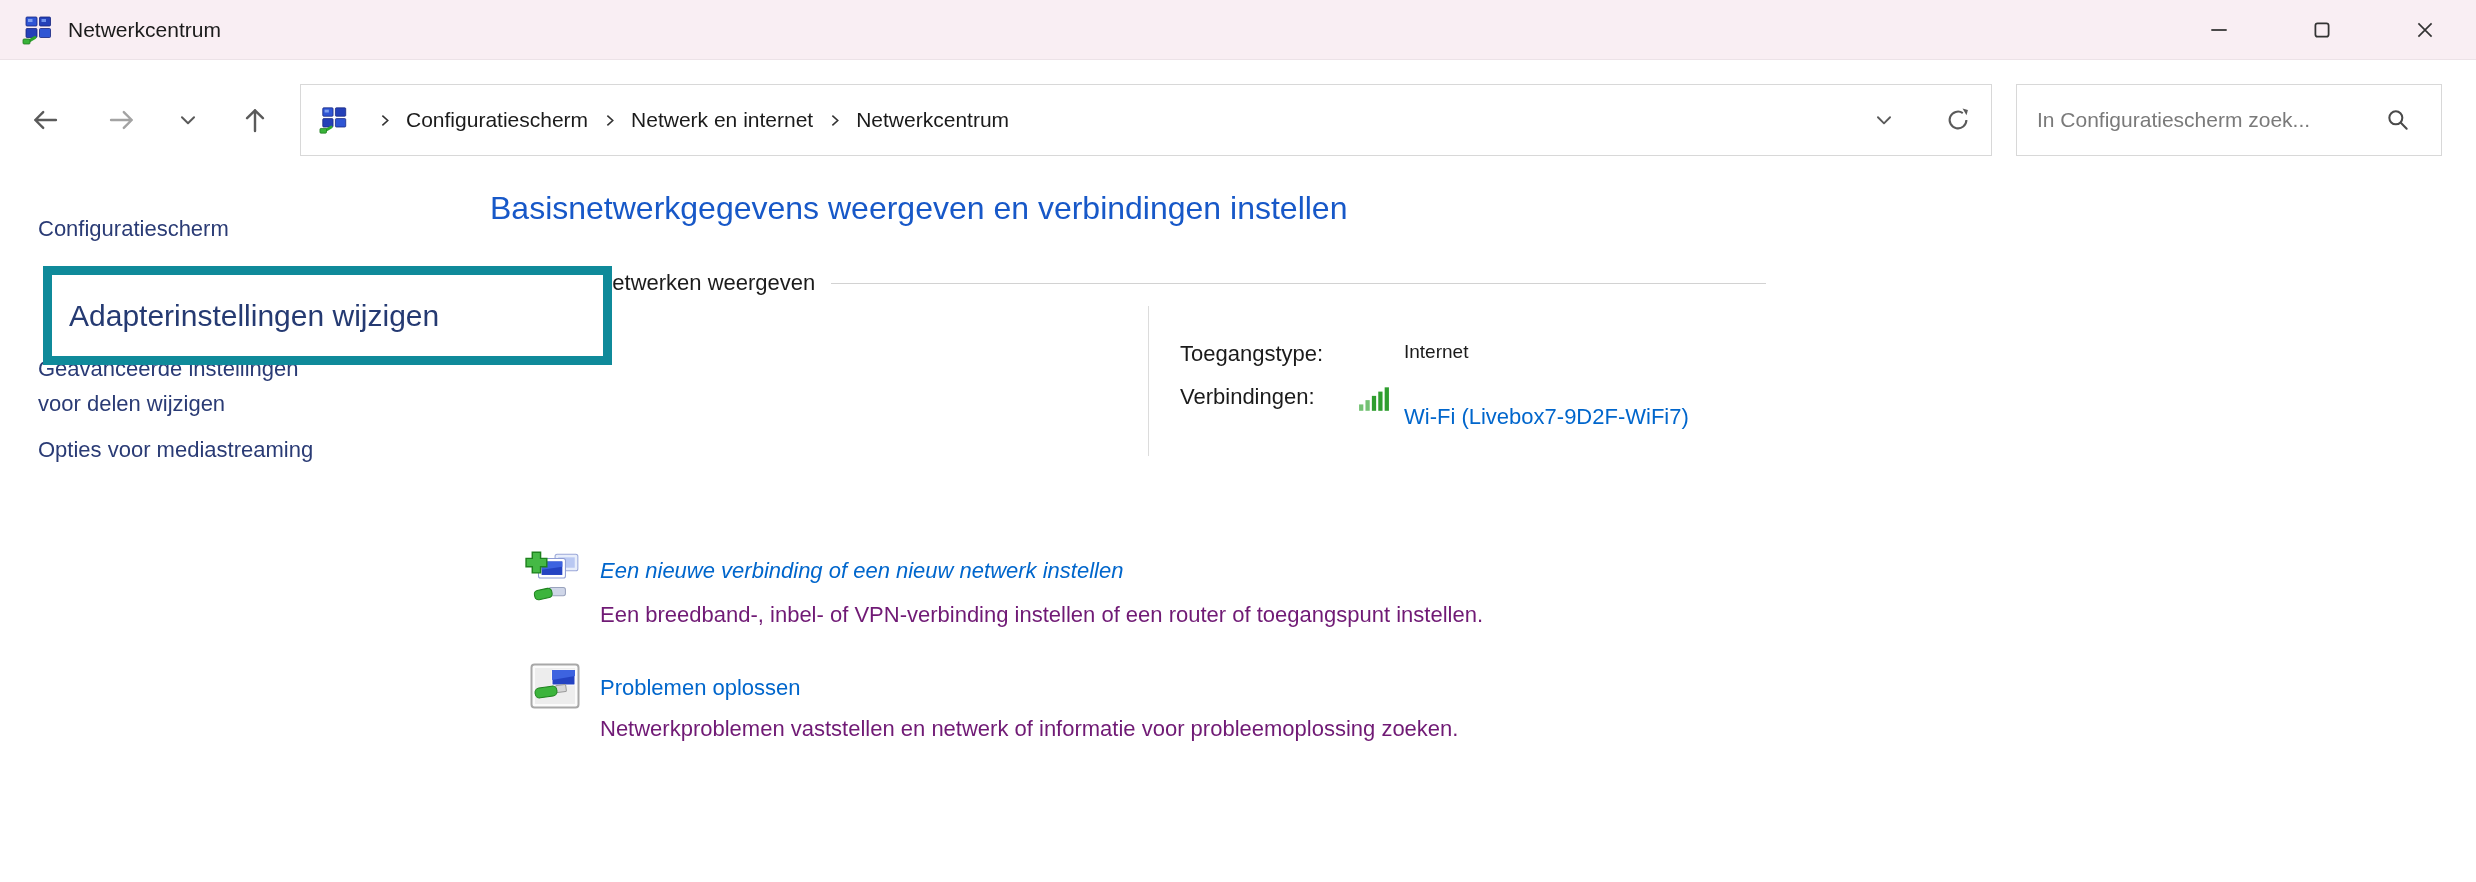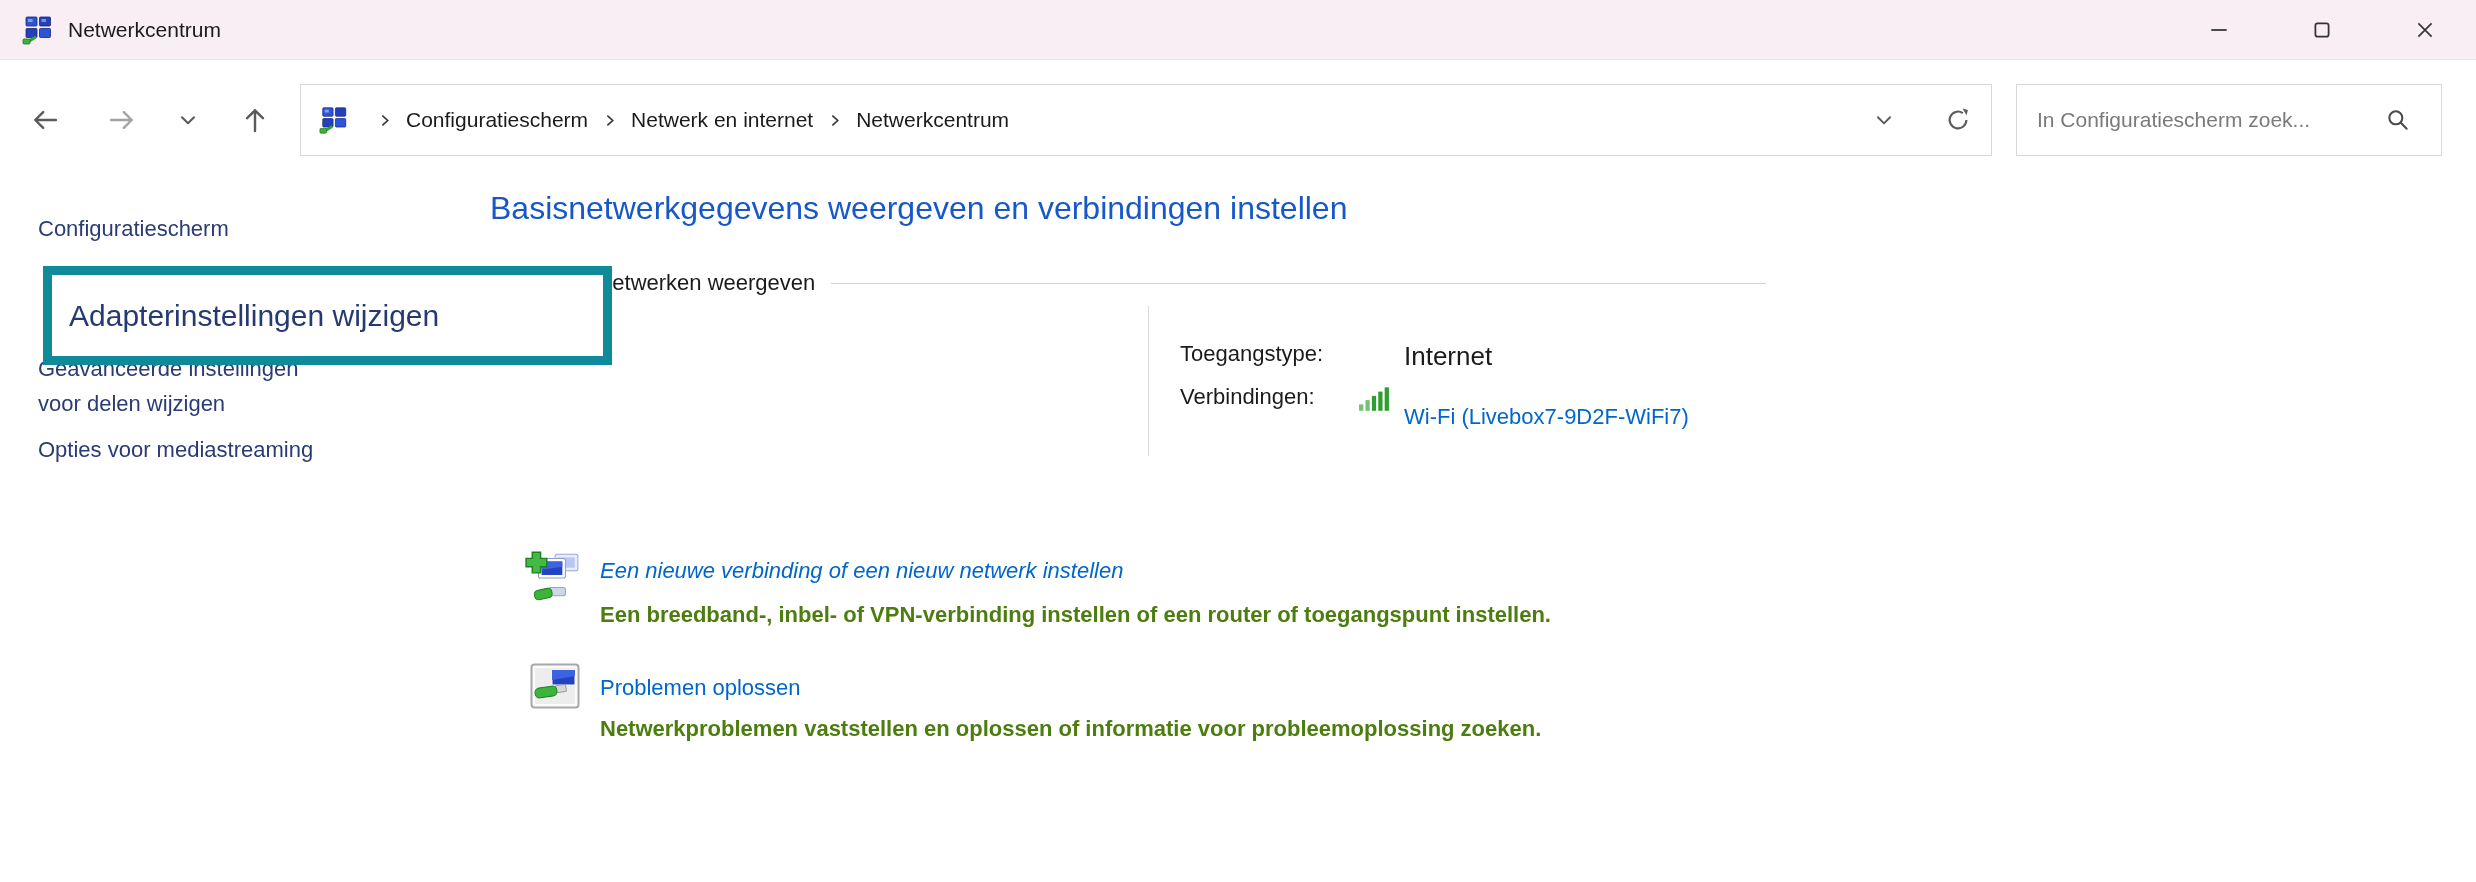--- a/index.html
+++ b/index.html
@@ -53,30 +53,30 @@
   .highlight-link { font-size:30px; color:#253a72; cursor:pointer; white-space:nowrap; }
   
   .page-heading { position:absolute; left:490px; top:190px; font-size:32px; font-weight:400; color:#1758c8; }
   .section-header { position:absolute; left:490px; width:1276px; display:flex; align-items:center;
                     gap:16px; font-size:22px; color:#1b1b1b; }
   #section-active   { top:270px; }
   #section-settings { top:515px; }
   .section-rule { flex:1; height:0; border-top:1px solid #d2d2d2; }
   .v-divider { position:absolute; left:1148px; top:306px; width:1px; height:150px; background:#dcdcdc; }
   .kv-label { position:absolute; left:1180px; font-size:22px; color:#1b1b1b; }
-  .kv-value { position:absolute; left:1404px; font-size:26px; color:#1b1b1b; }
+  .kv-value { position:absolute; left:1404px; font-size:19px; color:#1b1b1b; }
   #access-label { top:341px; } #access-value { top:341px; }
   #conn-label   { top:384px; }
   .wifi-icon-wrap { position:absolute; left:1358px; top:385px; }
   .net-link { position:absolute; left:1404px; top:384px; font-size:22px; color:#0066cc; cursor:pointer;margin-top:20px; }
   .task-icon-wrap1 { position:absolute; left:524px; top:550px; }
   .task-icon-wrap2 { position:absolute; left:530px; top:663px; }
   .task-link { position:absolute; left:600px; font-size:22px; color:#0066cc; cursor:pointer; }
   #task1-link { top:558px;font-style:italic; } #task2-link { top:675px; }
-  .task-desc { position:absolute; left:600px; font-size:22px; color:#4d7c0f;font-weight:bold; }
+  .task-desc { position:absolute; left:600px; font-size:22px; color:#701a75; }
   #task1-desc { top:602px; } #task2-desc { top:716px; }
 </style>
 </head>
 <body>
 
 <div class="window">
 
   <div class="titlebar">
     <span style="display:flex;">
       <svg width="32" height="32" viewBox="0 0 32 32">
@@ -261,15 +261,15 @@
     <svg width="50" height="46" viewBox="0 0 50 46">
       <rect x="1.5" y="1.5" width="47" height="43" rx="3" fill="#fbfbfb" stroke="#a8a8a8" stroke-width="2"></rect>
       <rect x="5" y="5" width="40" height="36" fill="#ededed"></rect>
       <rect x="22" y="7" width="23" height="15" rx="1" fill="#2443c2" stroke="#ffffff"></rect>
       <path d="M22 7h23v6l-23 4z" fill="#3d63e0"></path>
       <rect x="26" y="22" width="10" height="7" rx="1" fill="#d7d7d7" stroke="#9a9a9a" transform="rotate(-8 31 25)"></rect>
       <rect x="5" y="24" width="22" height="10" rx="4.5" fill="#3cb43c" stroke="#1e821e" transform="rotate(-8 16 29)"></rect>
     </svg>
   </span>
   <a class="task-link" id="task2-link">Problemen oplossen</a>
-  <div class="task-desc" id="task2-desc">Netwerkproblemen vaststellen en oplossen of informatie voor probleemoplossing zoeken.</div>
+  <div class="task-desc" id="task2-desc">Netwerkproblemen vaststellen en netwerk of informatie voor probleemoplossing zoeken.</div>
 
 </div>
 
 </body></html>

